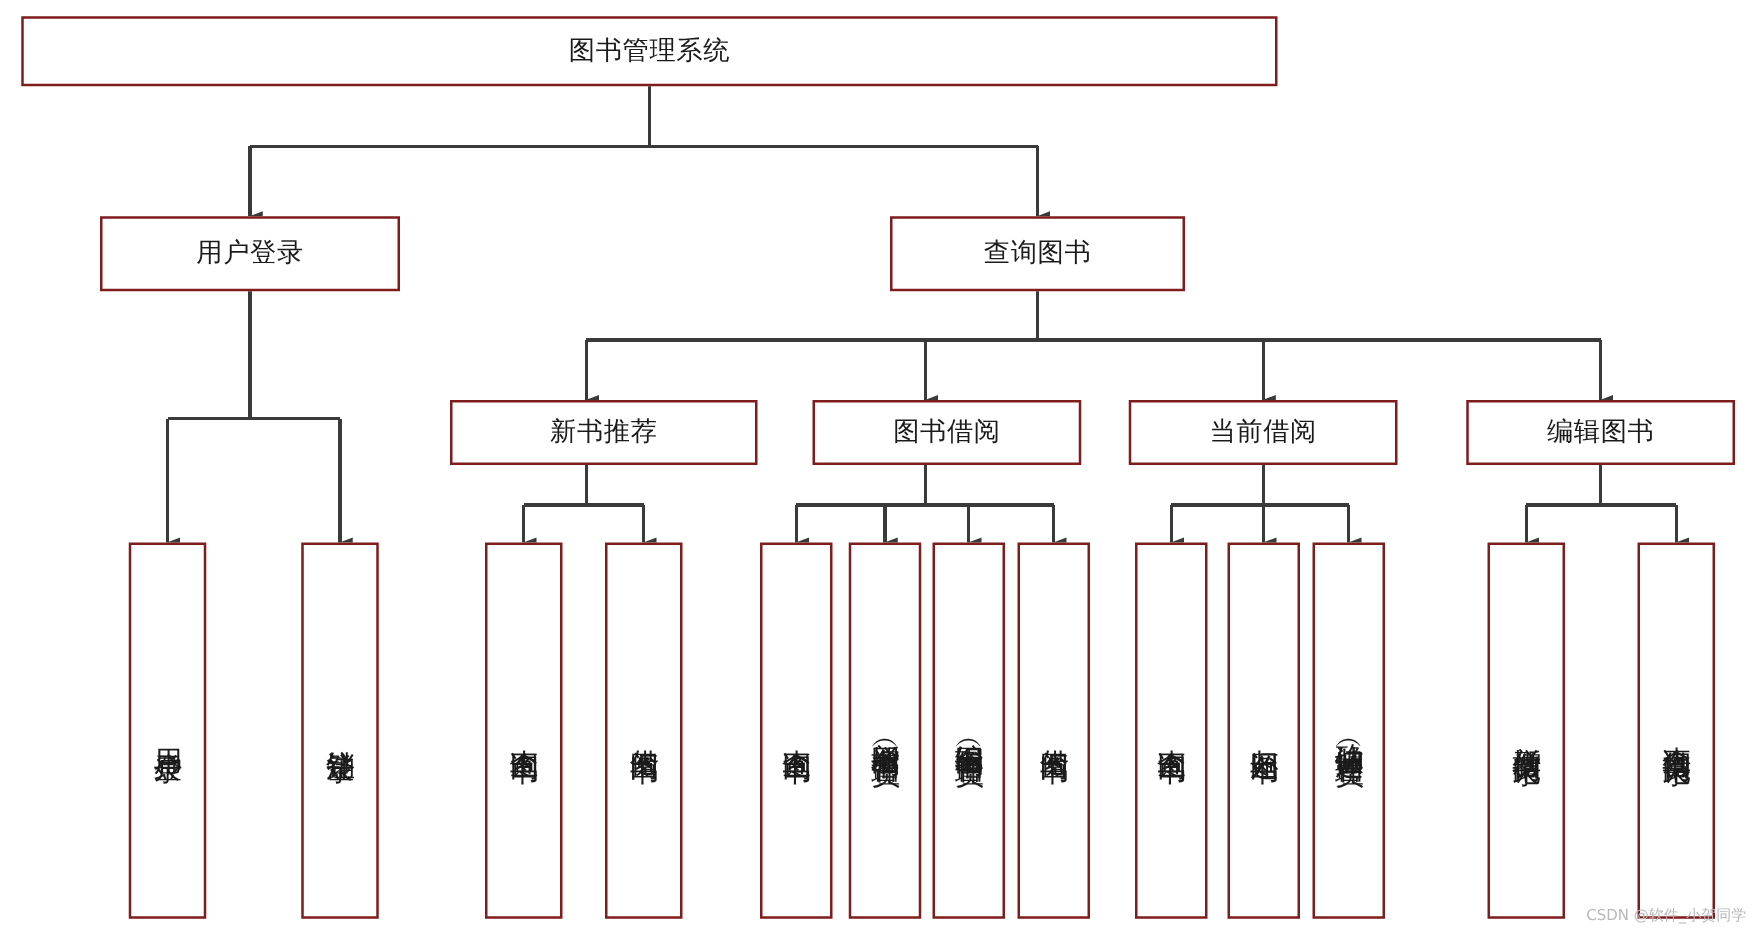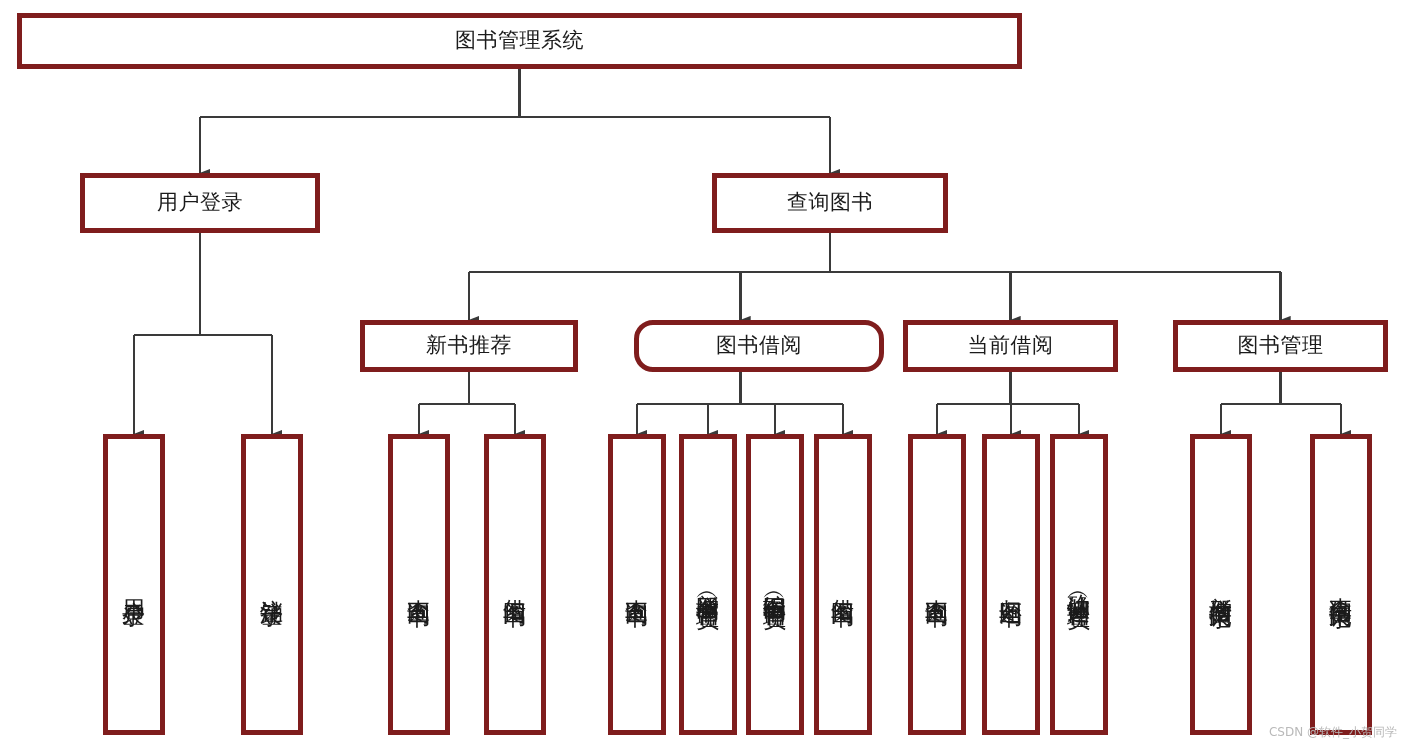--- a/index.html
+++ b/index.html
@@ -7,21 +7,21 @@
   body{
     font-family:"DejaVu Sans","Liberation Sans",sans-serif;
     width:1405px;height:747px;overflow:hidden;
   }
   #diagram-root{position:relative;width:1405px;height:747px;background:#fff;}
 
   .node-box{
     position:absolute;
     box-sizing:border-box;
     background:#ffffff;
-    border:5px solid #7f1d1d;
+    border:2px solid #7f1d1d;
     display:flex;
     align-items:center;
     justify-content:center;
   }
   .node-label{
     color:#1b1b1b;
     line-height:1.12;
     white-space:pre;
     text-align:center;
     letter-spacing:0.5px;
@@ -108,31 +108,31 @@
     <span class="node-label">图书管理系统</span>
   </div>
 
   <div class="node-box node-h" style="left:80px;top:173px;width:240px;height:60px;">
     <span class="node-label">用户登录</span>
   </div>
   <div class="node-box node-h" style="left:712px;top:173px;width:236px;height:60px;">
     <span class="node-label">查询图书</span>
   </div>
 
-  <div class="node-box node-h" style="left:360px;top:320px;width:218px;height:52px;">
+  <div class="node-box node-h" style="left:360px;top:320px;width:246px;height:52px;">
     <span class="node-label">新书推荐</span>
   </div>
-  <div class="node-box node-h" style="left:634px;top:320px;width:250px;height:52px;border-radius:19px;">
+  <div class="node-box node-h" style="left:650px;top:320px;width:215px;height:52px;">
     <span class="node-label">图书借阅</span>
   </div>
   <div class="node-box node-h" style="left:903px;top:320px;width:215px;height:52px;">
     <span class="node-label">当前借阅</span>
   </div>
   <div class="node-box node-h" style="left:1173px;top:320px;width:215px;height:52px;">
-    <span class="node-label">图书管理</span>
+    <span class="node-label">编辑图书</span>
   </div>
 
   <div class="node-box node-v" style="left:103px;top:434px;width:62px;height:301px;">
     <span class="node-label">用户登录</span>
   </div>
   <div class="node-box node-v" style="left:241px;top:434px;width:62px;height:301px;">
     <span class="node-label">注销登录</span>
   </div>
 
   <div class="node-box node-v" style="left:388px;top:434px;width:62px;height:301px;">

